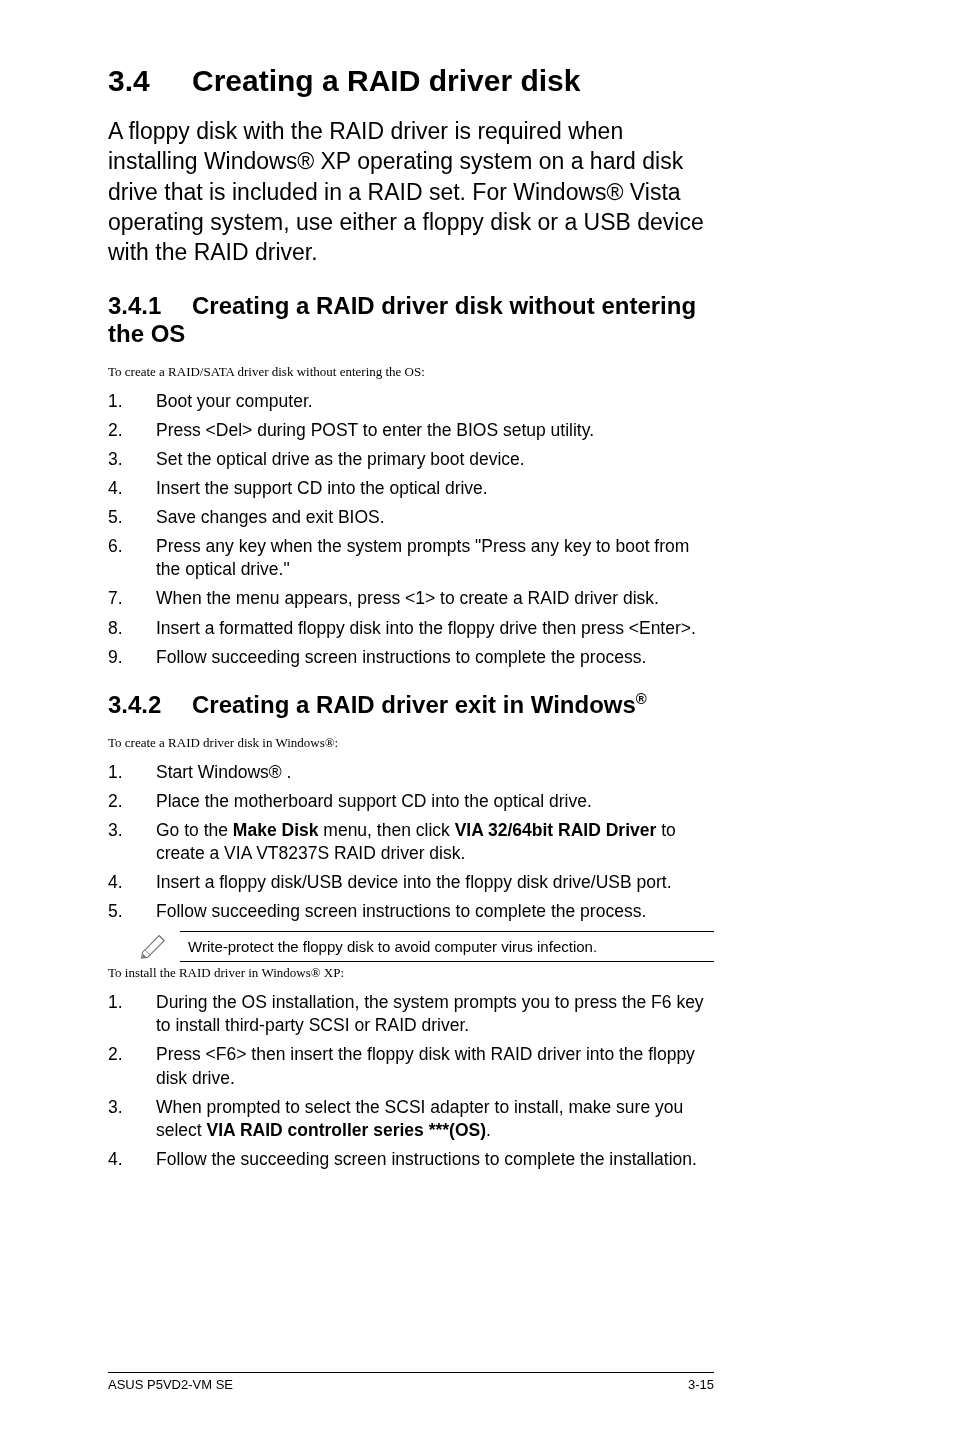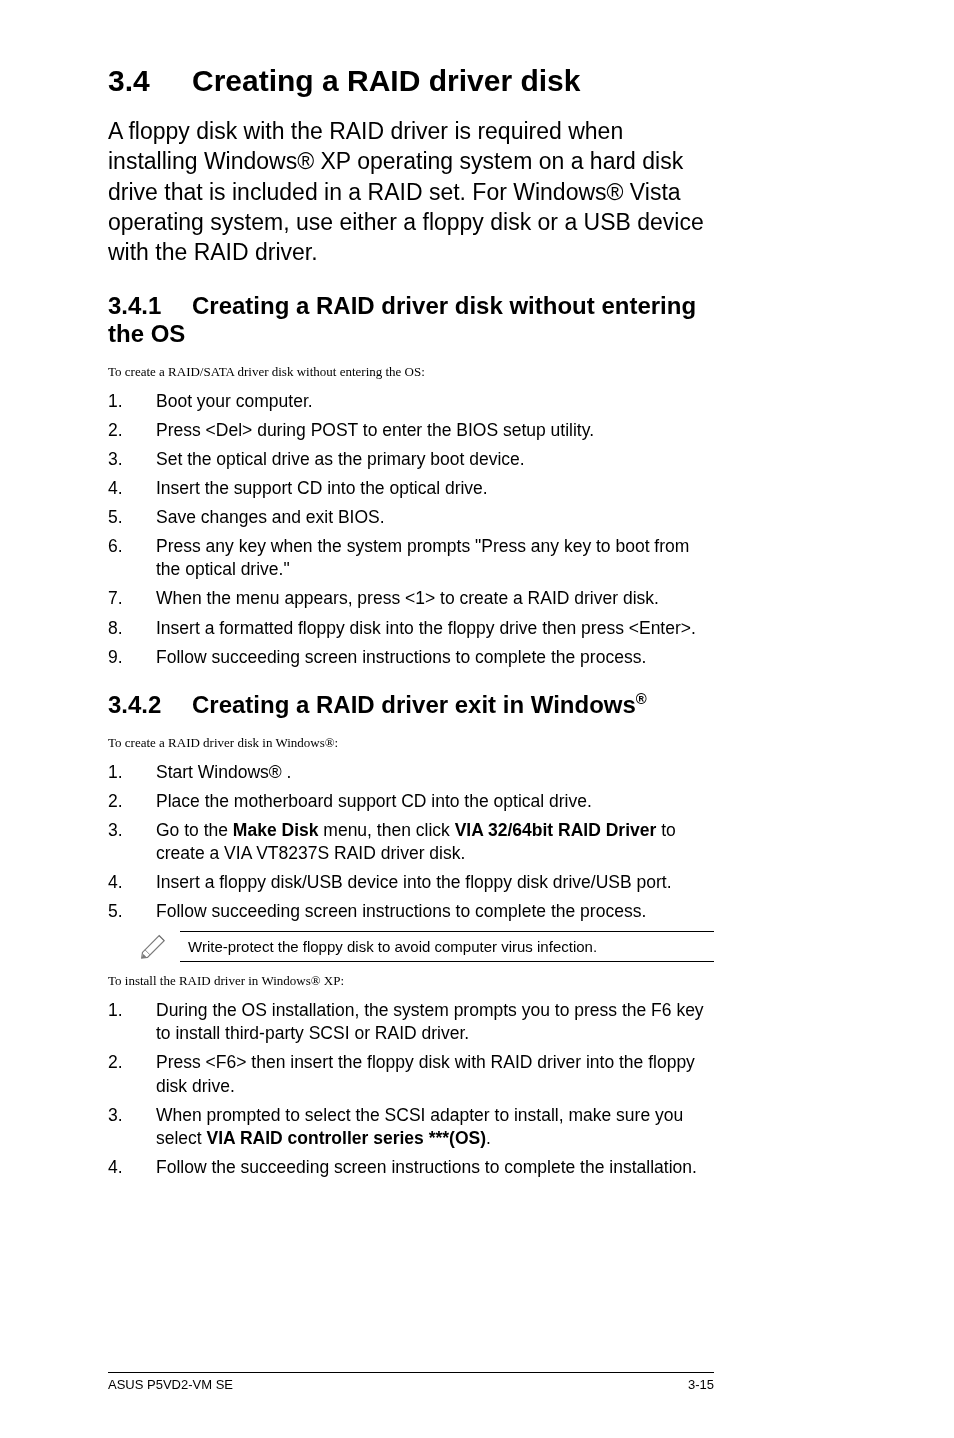--- a/index.html
+++ b/index.html
@@ -194,21 +194,21 @@
       <svg viewBox="0 0 40 36">
         <path d="M5 28 L25 8 L31 14 L11 34 L4 35 Z" fill="none" stroke="#7a7a7a" stroke-width="1.4"></path>
         <path d="M25 8 L31 14" fill="none" stroke="#7a7a7a" stroke-width="1.4"></path>
         <path d="M8 25 L14 31" fill="none" stroke="#7a7a7a" stroke-width="1"></path>
         <path d="M4 35 L6 30 L10 34 Z" fill="#7a7a7a"></path>
       </svg>
     </div>
     <div class="note-box">Write-protect the floppy disk to avoid computer virus infection.</div>
   </div>
 
-  <div class="lead" style="margin-top:10px;">To install the RAID driver in Windows® XP:</div>
+  <div class="lead" style="margin-top:2px;">To install the RAID driver in Windows® XP:</div>
 
   <ol class="steps">
     <li>
         <span class="n">1.</span>
         <span class="t">During the OS installation, the system prompts you to press the F6 key to install third-party SCSI or RAID driver.</span>
       </li>
     <li>
         <span class="n">2.</span>
         <span class="t">Press &lt;F6&gt; then insert the floppy disk with RAID driver into the floppy disk drive.</span>
       </li>

